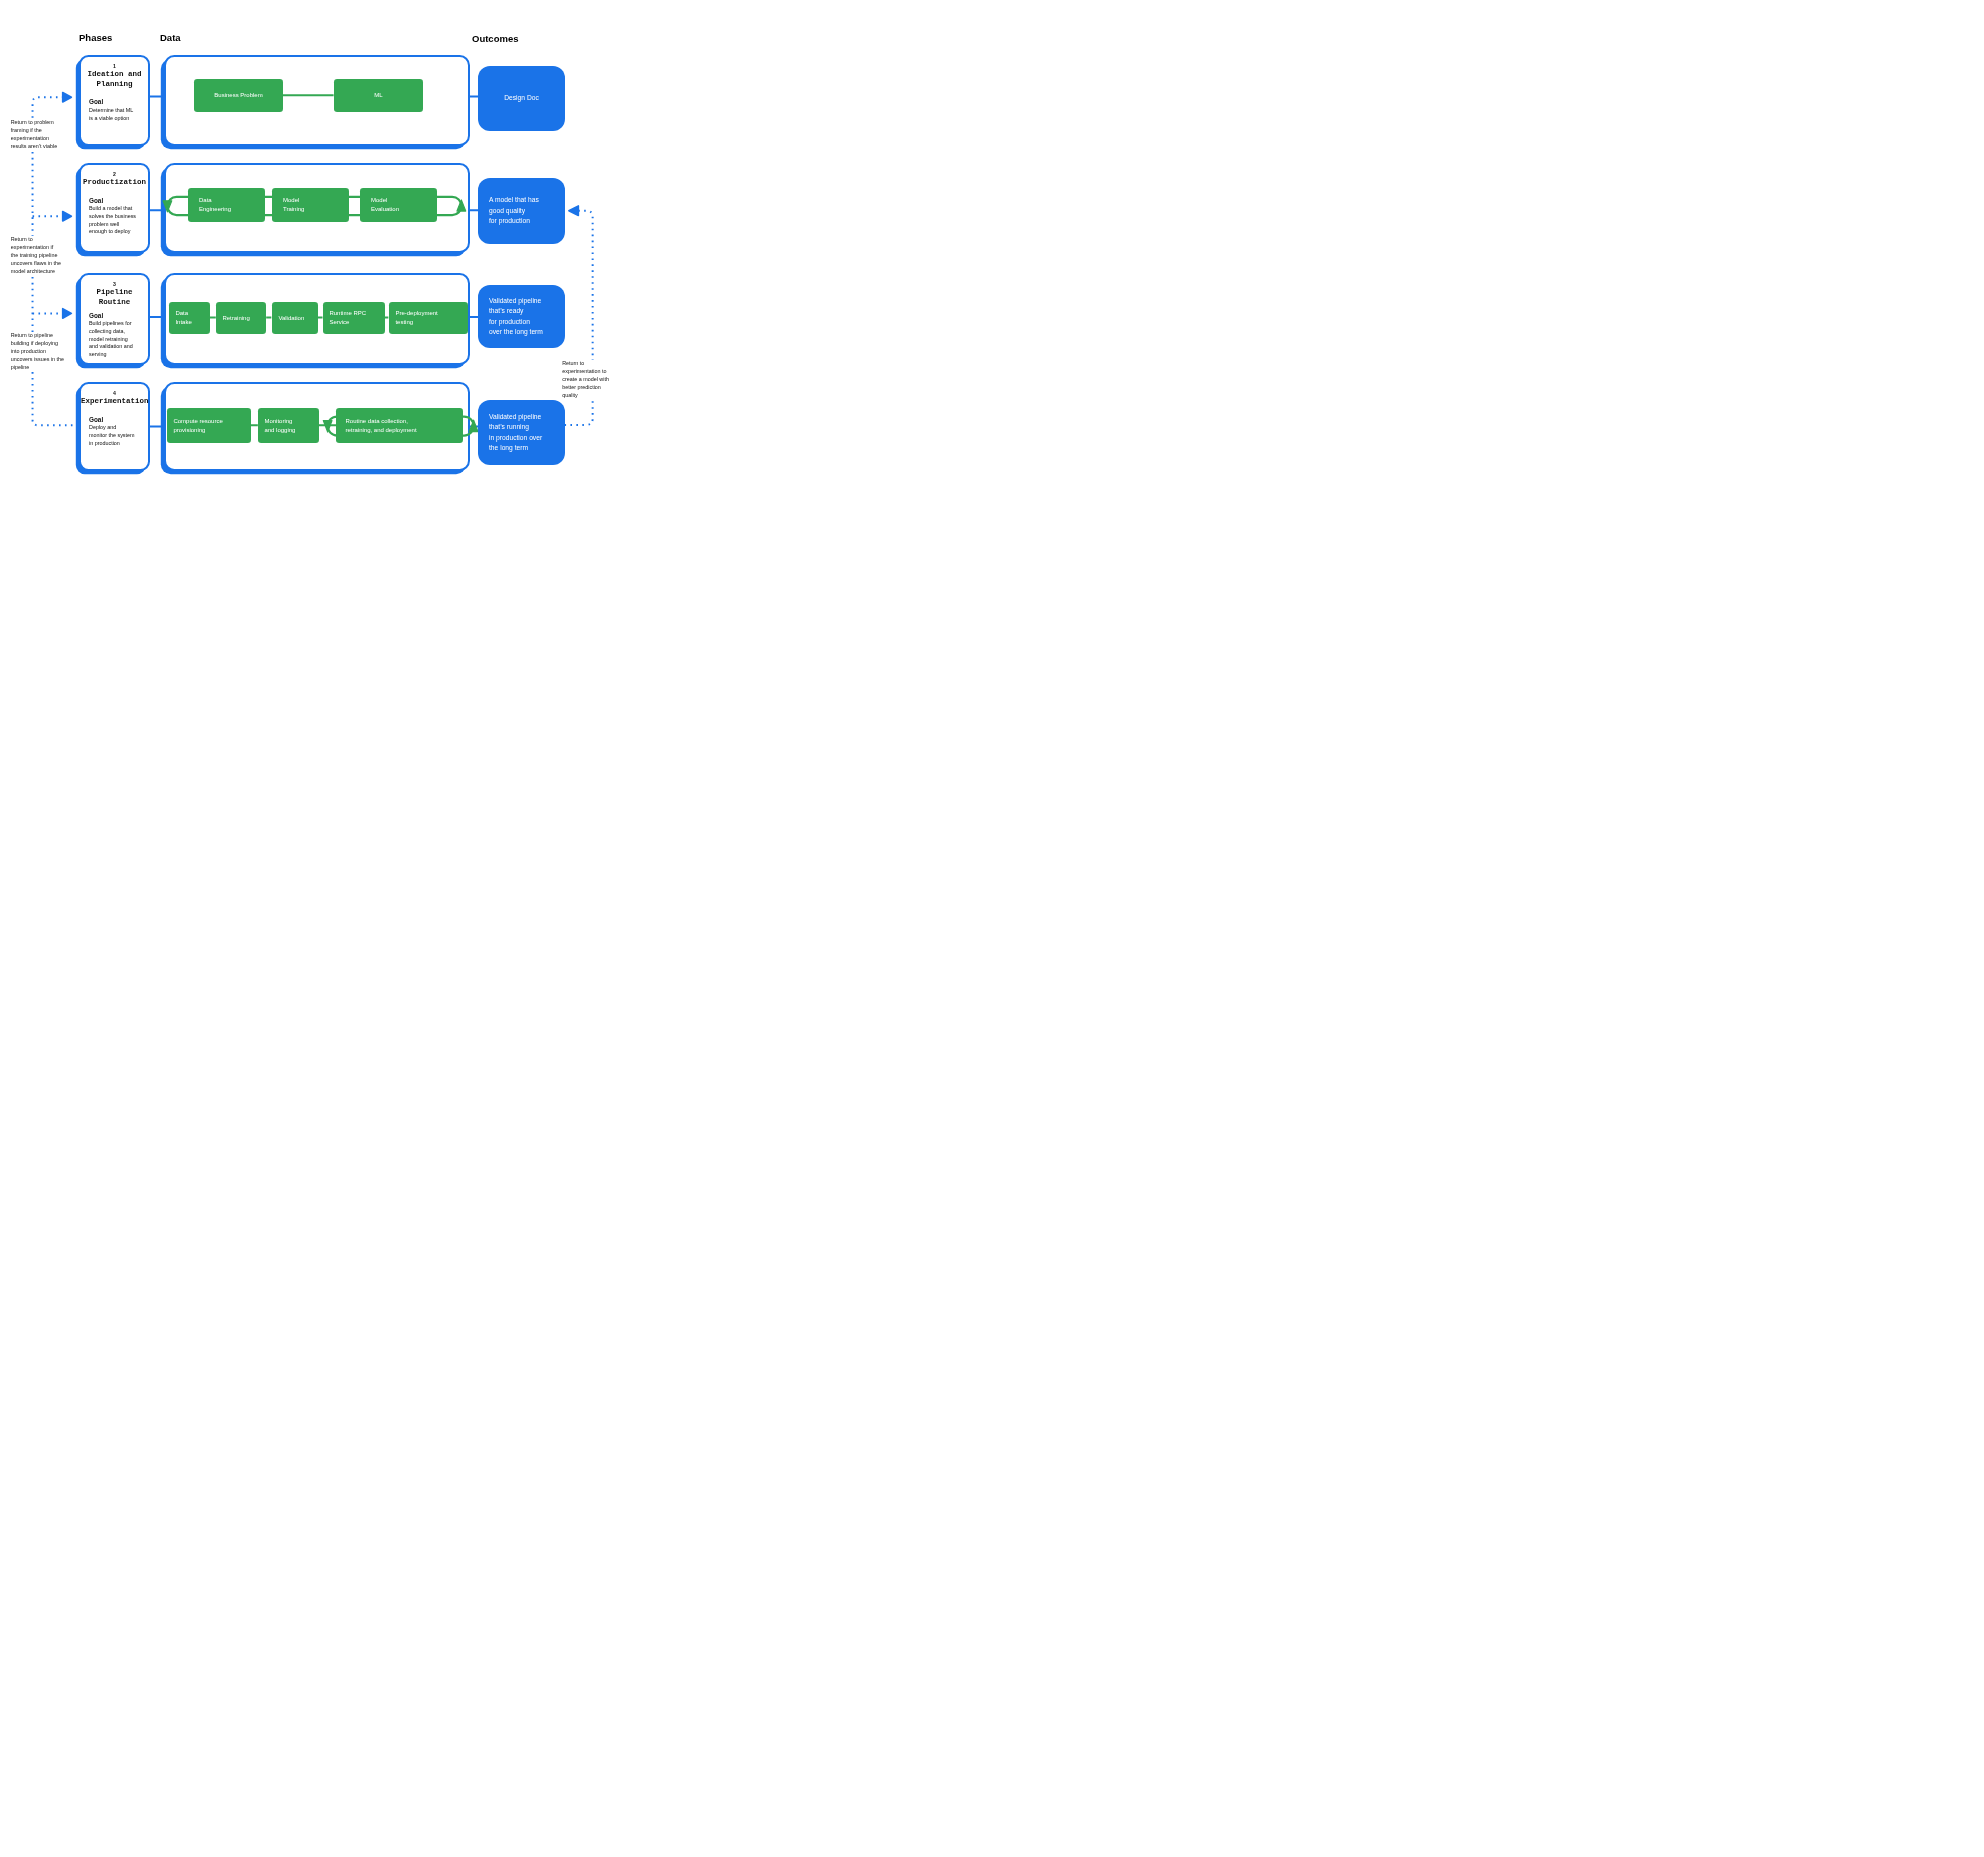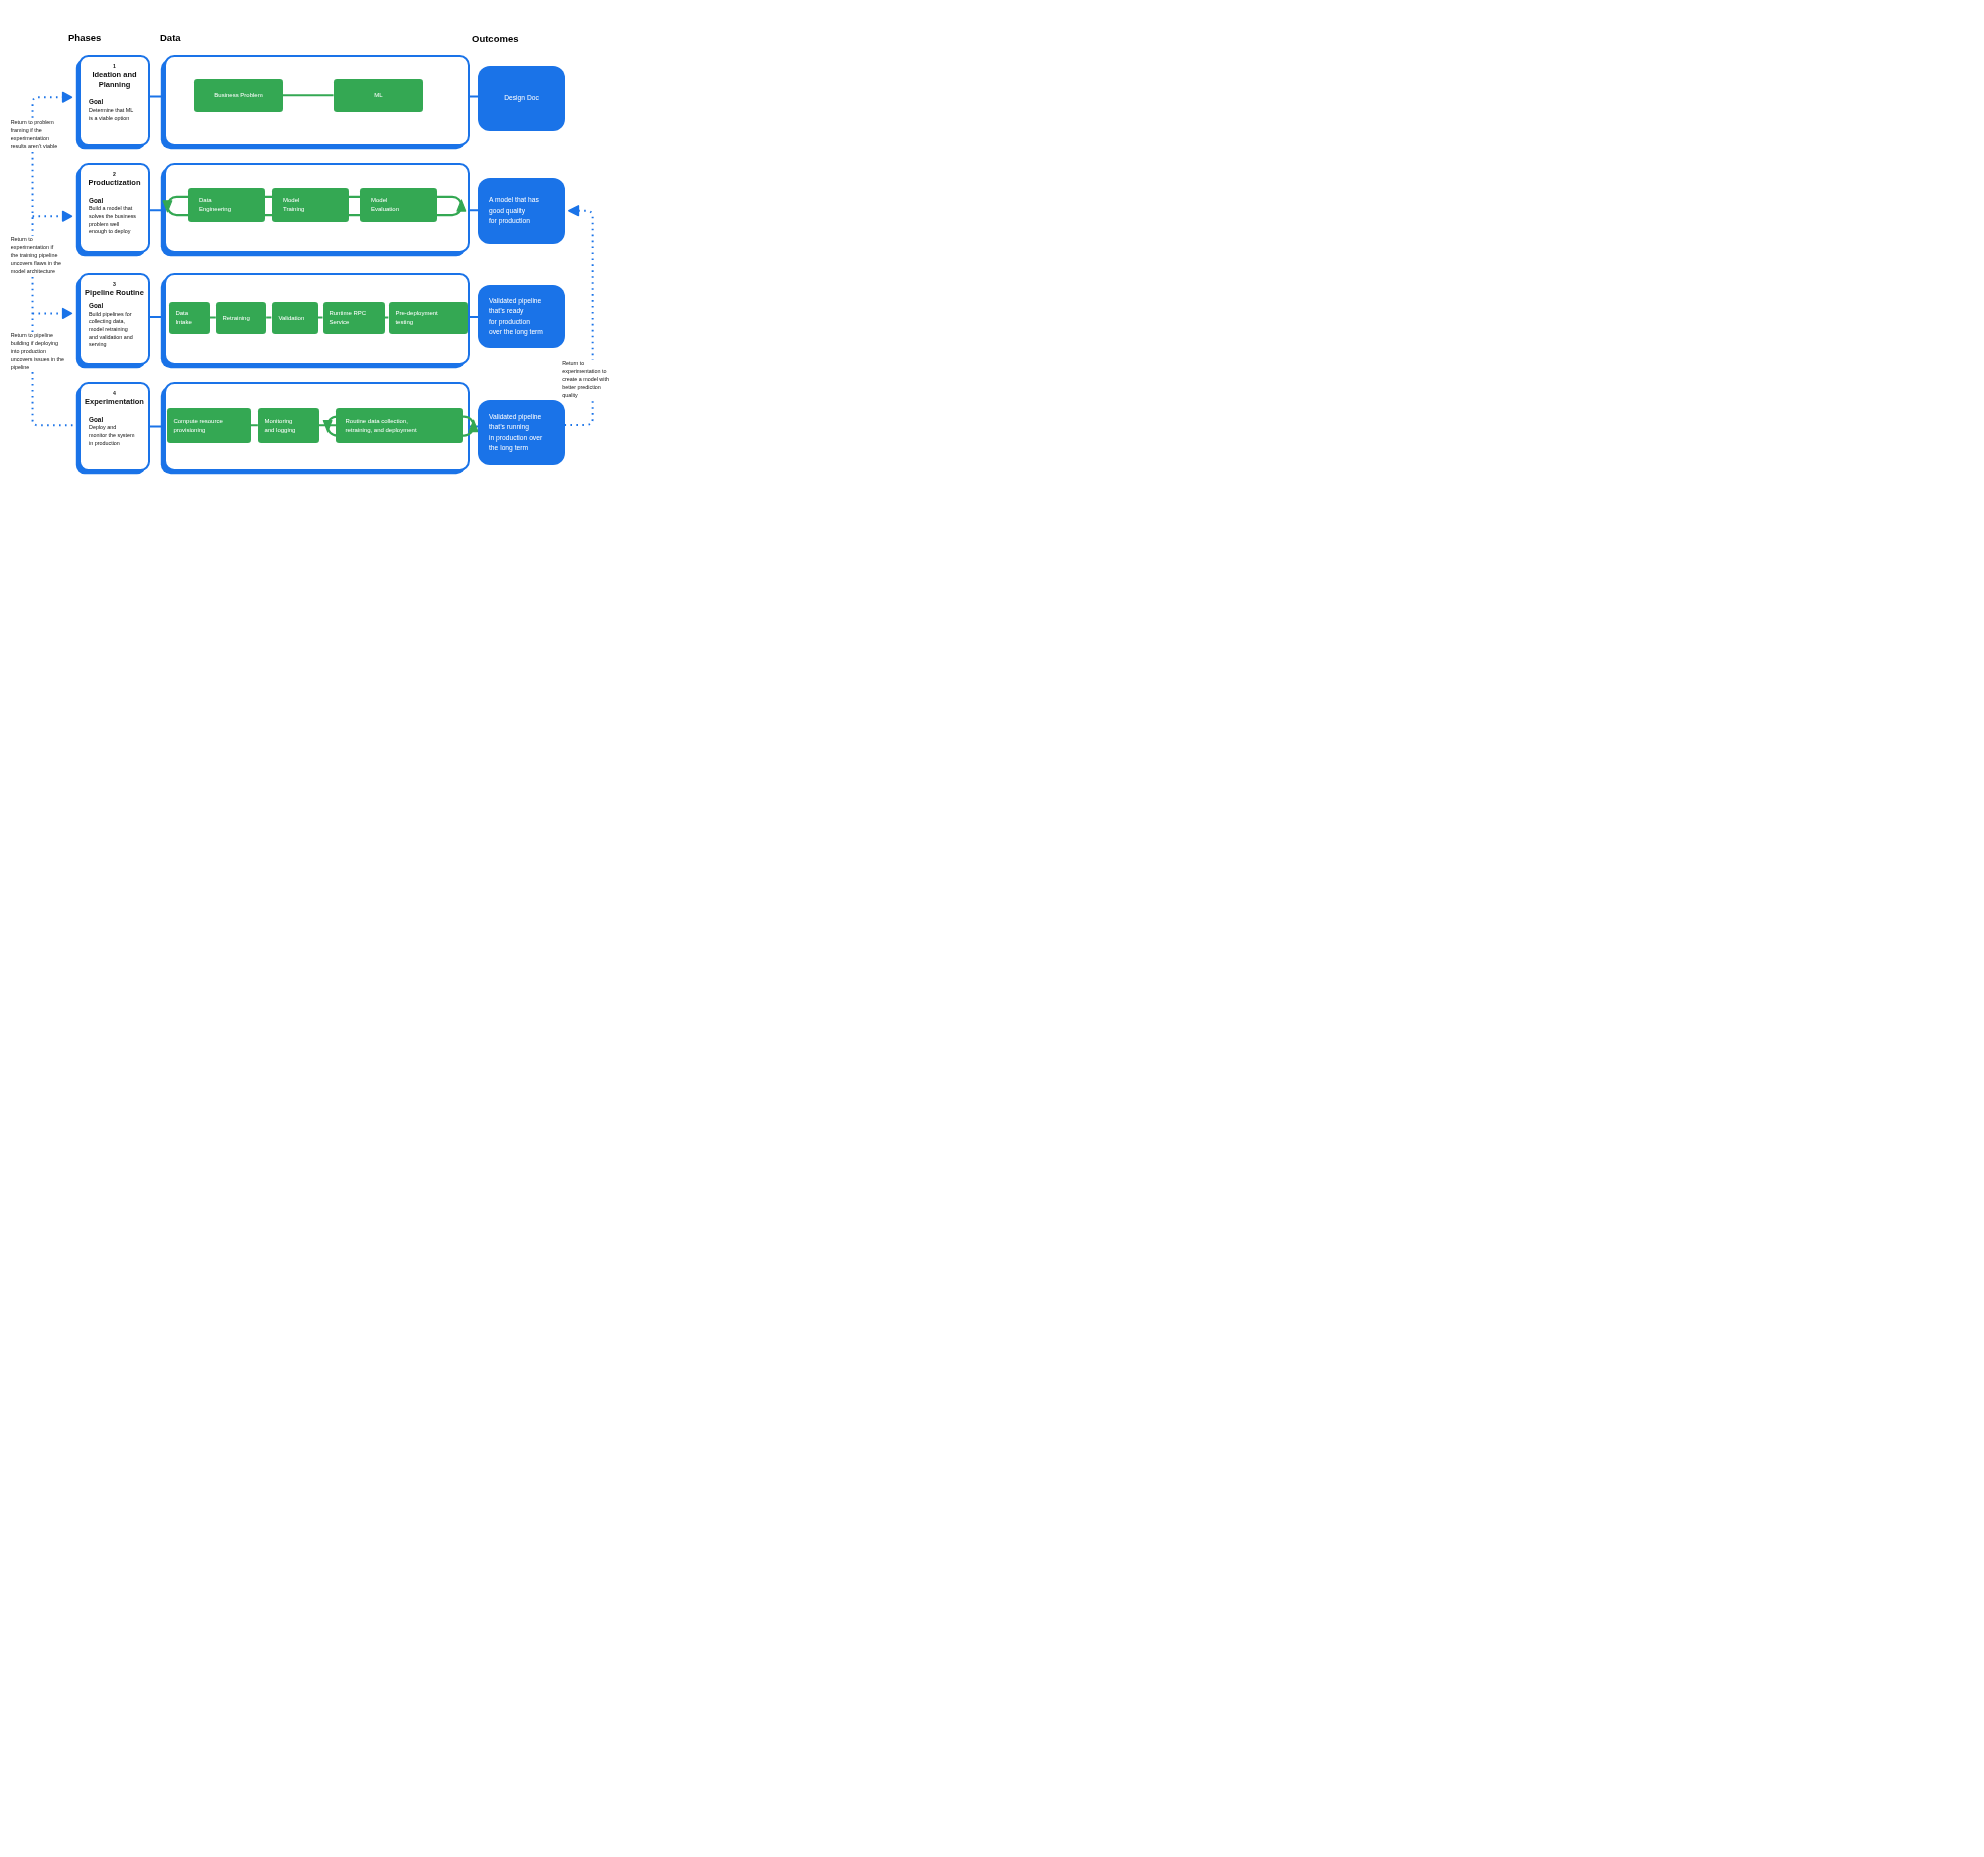--- a/index.html
+++ b/index.html
@@ -8,42 +8,42 @@
           font-family:"Liberation Sans",sans-serif;overflow:hidden;}
   .hdr{position:absolute;font-size:9.5px;font-weight:bold;color:#000;z-index:4;}
   svg.overlay{position:absolute;left:0;top:0;z-index:2;pointer-events:none;}
   .taskbox{position:absolute;left:164px;width:306px;background:#fff;
            border:2px solid var(--blue);border-radius:10.3px;
            box-shadow:-3.6px 3.6px 0 -0.4px var(--blue);z-index:1;box-sizing:border-box;}
   .phase{position:absolute;left:79px;width:71px;background:#fff;
          border:2px solid var(--blue);border-radius:9.5px;
          box-shadow:-3.6px 3.6px 0 -0.4px var(--blue);z-index:3;box-sizing:border-box;text-align:center;}
   .pnum{margin-top:5.6px;font-size:5.2px;font-weight:bold;color:#111;}
-  .ptitle{margin-top:1.6px;font-size:7.5px;font-weight:bold;line-height:1.3;color:#111;white-space:pre-line;}
+  .ptitle{margin-top:1.6px;font-size:7.5px;font-weight:bold;line-height:1.3;color:#111;white-space:pre-line;font-family:Liberation Mono, monospace;}
   .pgoal{text-align:left;margin:8.7px 4px 0 8px;}
   .glabel{font-size:6.4px;font-weight:bold;color:#111;}
   .gtext{margin-top:1.6px;font-size:5.4px;line-height:1.42;color:#111;white-space:pre-line;}
   .gbox{position:absolute;background:var(--green);color:#fff;border-radius:3.2px;z-index:3;
         display:flex;align-items:center;font-size:6px;line-height:1.5;
         white-space:pre-line;padding:0 3.2px 0 8px;box-sizing:border-box;}
   .gbox.pad-lg{padding-left:11px;}
   .gbox.center{justify-content:center;text-align:center;padding:0;}
   .outcome{position:absolute;left:478px;width:87px;background:var(--blue);border-radius:12px;
            color:#fff;z-index:3;display:flex;align-items:center;font-size:6.7px;line-height:1.55;
            white-space:pre-line;padding:0 4.8px 0 11px;box-sizing:border-box;}
   .outcome.center{justify-content:center;text-align:center;padding:0;}
   .note{position:absolute;background:#fff;font-size:5.4px;font-weight:500;line-height:1.45;
         color:#161616;white-space:pre-line;z-index:4;padding:0.4px 1.2px;}
 </style>
 </head>
 <body>
 
 <div class="canvas">
 
-  <div class="hdr" style="left:68px;top:32px">Phases</div>
+  <div class="hdr" style="left:79px;top:32px">Phases</div>
   <div class="hdr" style="left:160px;top:32px">Data</div>
   <div class="hdr" style="left:472px;top:33px">Outcomes</div>
 
   <div class="taskbox" style="top:55px;height:91px"></div>
   <div class="taskbox" style="top:163px;height:90px"></div>
   <div class="taskbox" style="top:273px;height:92px"></div>
   <div class="taskbox" style="top:382px;height:89px"></div>
 
   <svg class="overlay" width="622" height="513" viewBox="0 0 1568 1293">
 

